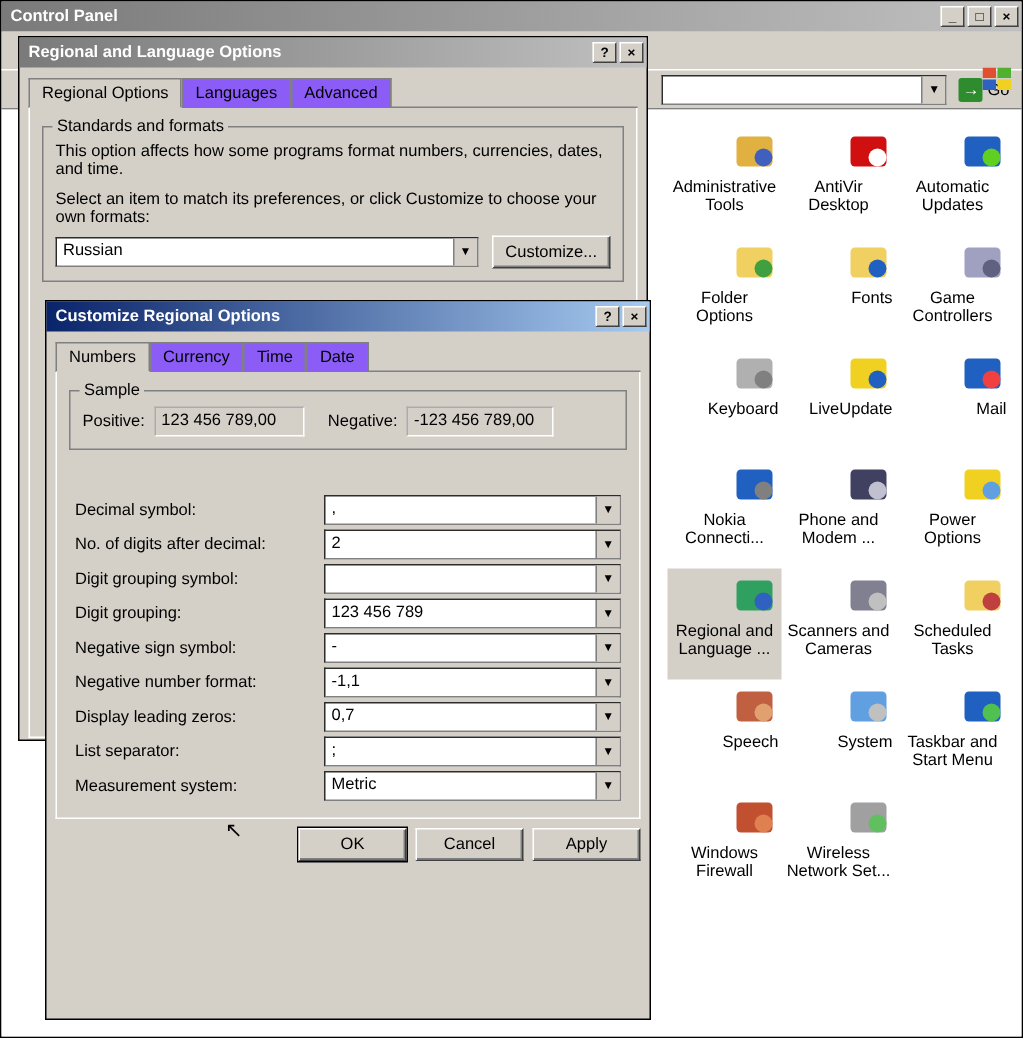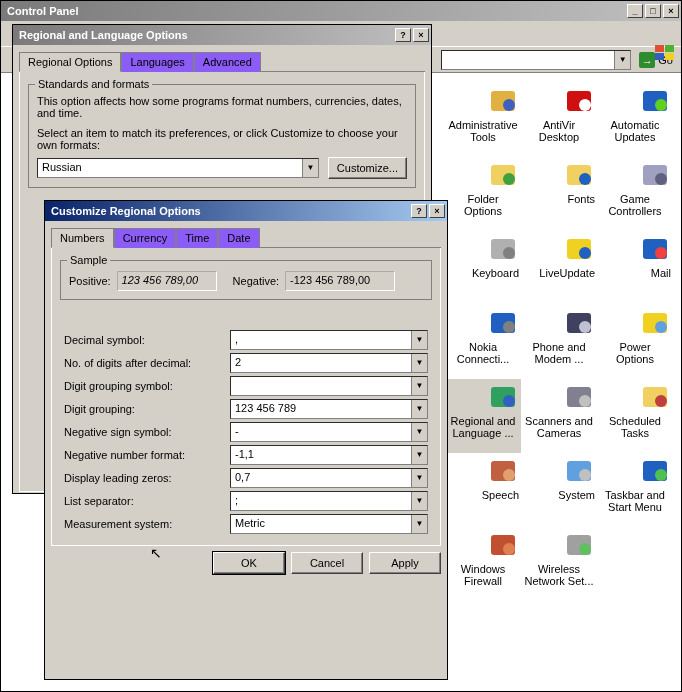--- a/index.html
+++ b/index.html
@@ -406,41 +406,41 @@
             <div class="combo-val">Russian</div>
             <div class="combo-btn">▼</div>
           </div>
           <div class="btn">Customize...</div>
         </div>
       </div>
     </div>
   </div>
 </div>
 
-<div class="win" style="left:44px;top:200px;width:404px;height:480px;">
+<div class="win" style="left:30px;top:200px;width:404px;height:480px;">
   <div class="titlebar active">
     <span class="title-text">Customize Regional Options</span>
     <span class="tbtn">?</span>
     <span class="tbtn">×</span>
   </div>
   <div class="dlg-body">
     <div class="tabstrip" id="custTabs">
         <div class="tab active">Numbers</div>
         <div class="tab">Currency</div>
         <div class="tab">Time</div>
         <div class="tab">Date</div>
       </div>
     <div class="tabpanel">
       <div class="groupbox">
         <span class="legend">Sample</span>
         <div style="display:flex;align-items:center;gap:6px;">
           <span>Positive:</span>
-          <div class="txt readonly" style="width:100px;font-style:italic;">123 456 789,00</div>
+          <div class="txt readonly" style="width:100px;">123 456 789,00</div>
           <span style="margin-left:10px;">Negative:</span>
-          <div class="txt readonly" style="width:110px;">-123 456 789,00</div>
+          <div class="txt readonly" style="width:98px;">-123 456 789,00</div>
         </div>
       </div>
       <div id="fieldRows" style="margin-top:30px;padding:0 4px;">
           <div class="row">
             <div class="lbl">Decimal symbol:</div>
             <div class="combo">
               <div class="combo-val">,</div>
               <div class="combo-btn">▼</div>
             </div>
           </div>

